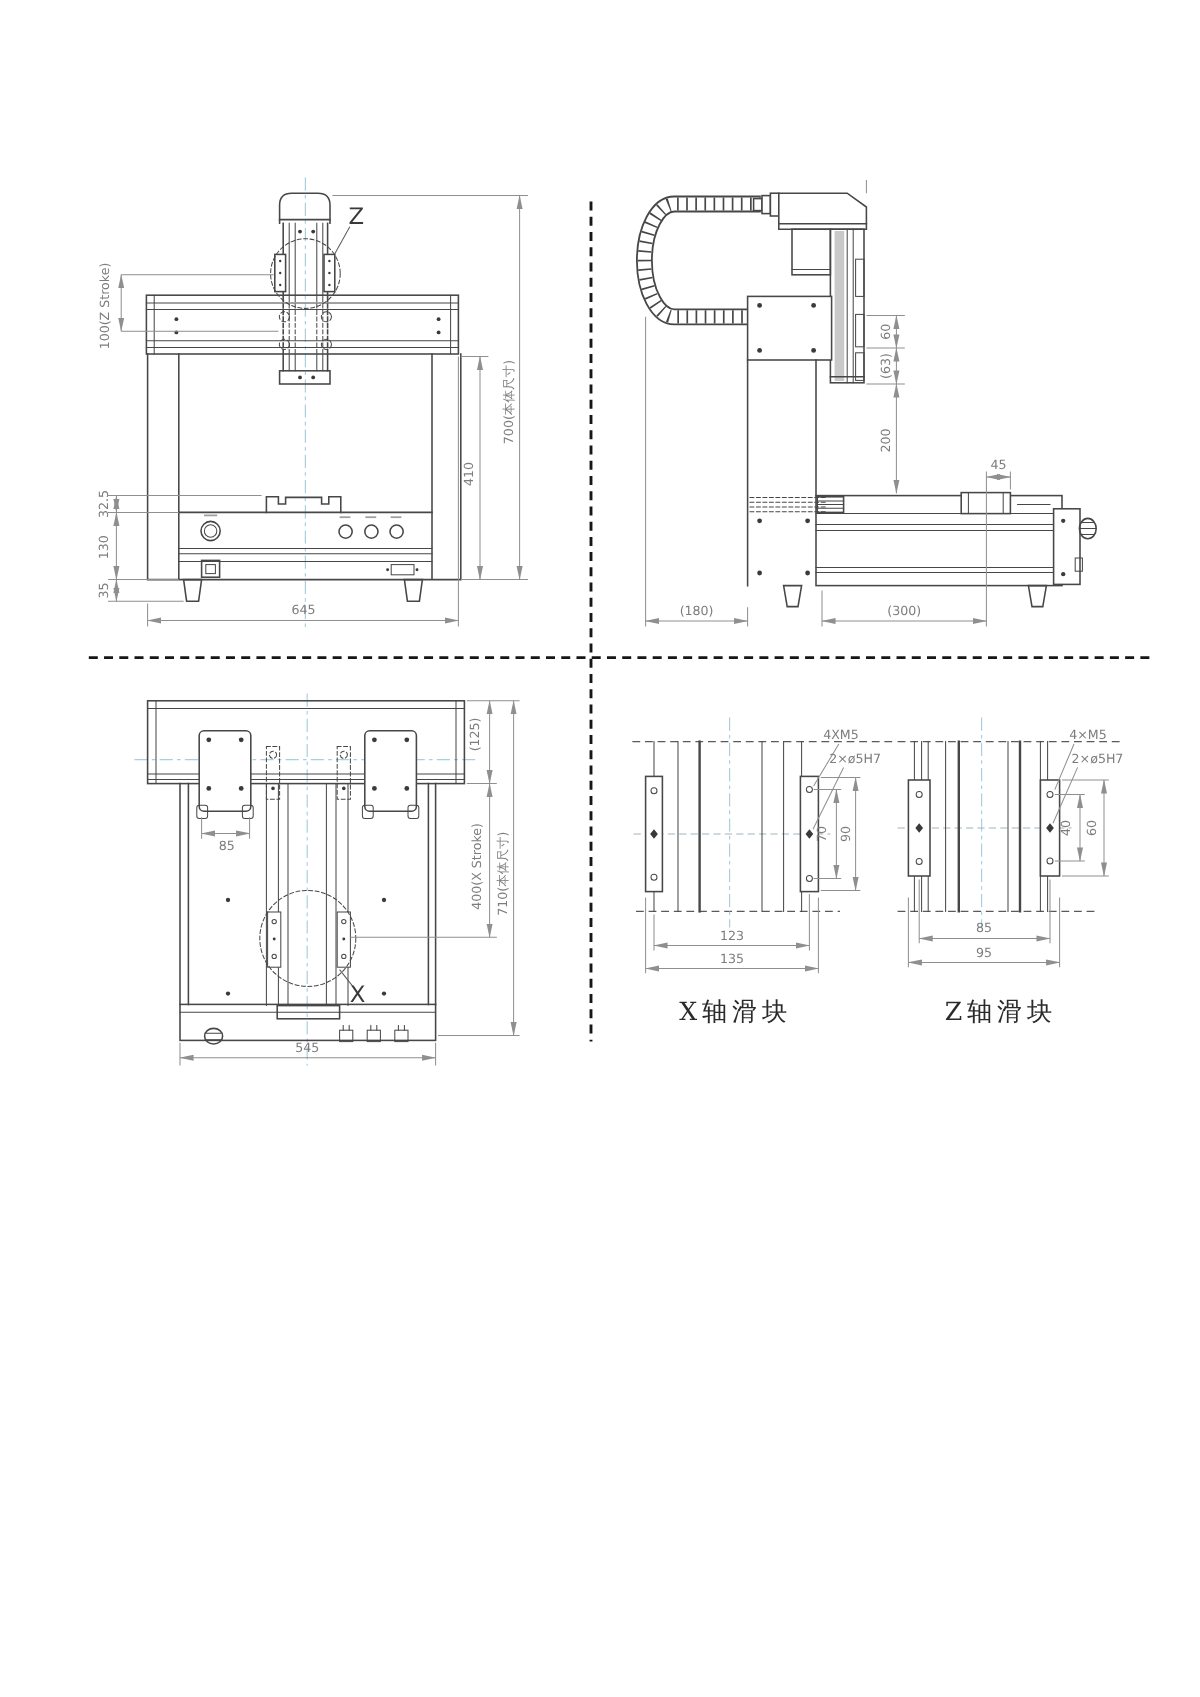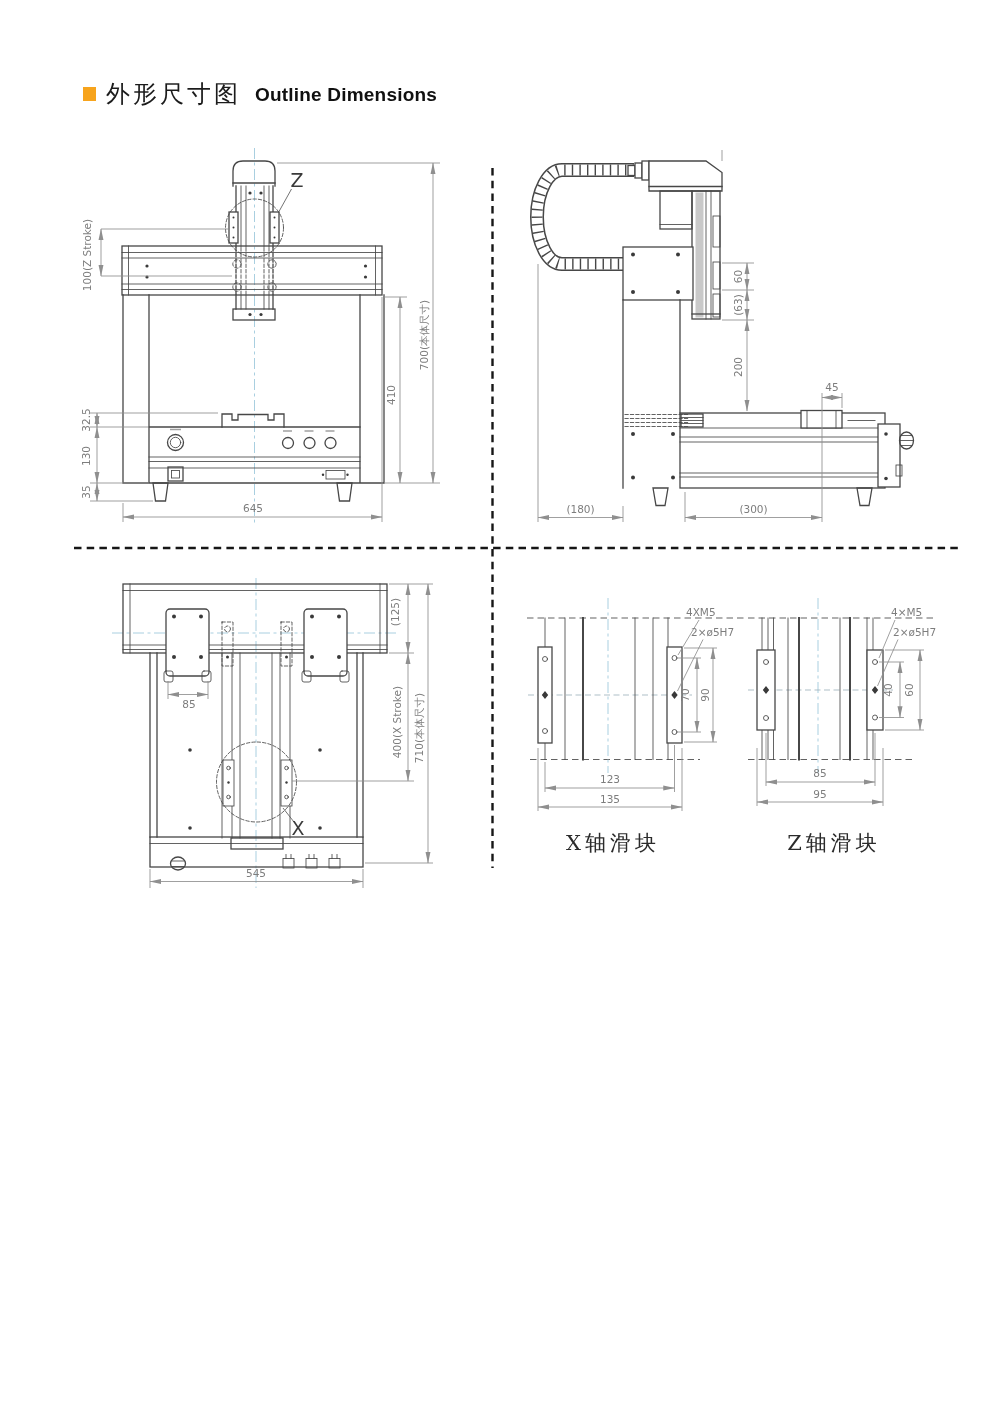--- a/index.html
+++ b/index.html
@@ -29,25 +29,20 @@
   text.st{text-anchor:start;}
   text.ax{fill:#3a3a3a;font:19px "DejaVu Sans",sans-serif;text-anchor:middle;}
   text.cap{fill:#2b2b2b;font:21px "DejaVu Serif",serif;letter-spacing:4px;text-anchor:middle;}
   marker path{fill:var(--dim);}
 </style>
 </head>
 <body>
 
 <div class="page">
 
-  <div class="hdr">
-    <span class="sq"></span>
-    <span class="tzh">外形尺寸图</span>
-    <span class="ten">Outline Dimensions</span>
-  </div>
 
   <svg width="1000" height="1414" viewBox="0 0 1000 1414">
     <defs>
       <marker id="ar" markerWidth="12" markerHeight="8" refX="9.4" refY="3" orient="auto-start-reverse" markerUnits="userSpaceOnUse" viewBox="0 0 10 6">
         <path d="M9.8,3 L0,0.9 L0,5.1 Z"></path>
       </marker>
     </defs>
 
     <g>
       <line class="sep" x1="492.5" y1="168" x2="492.5" y2="868"></line>

